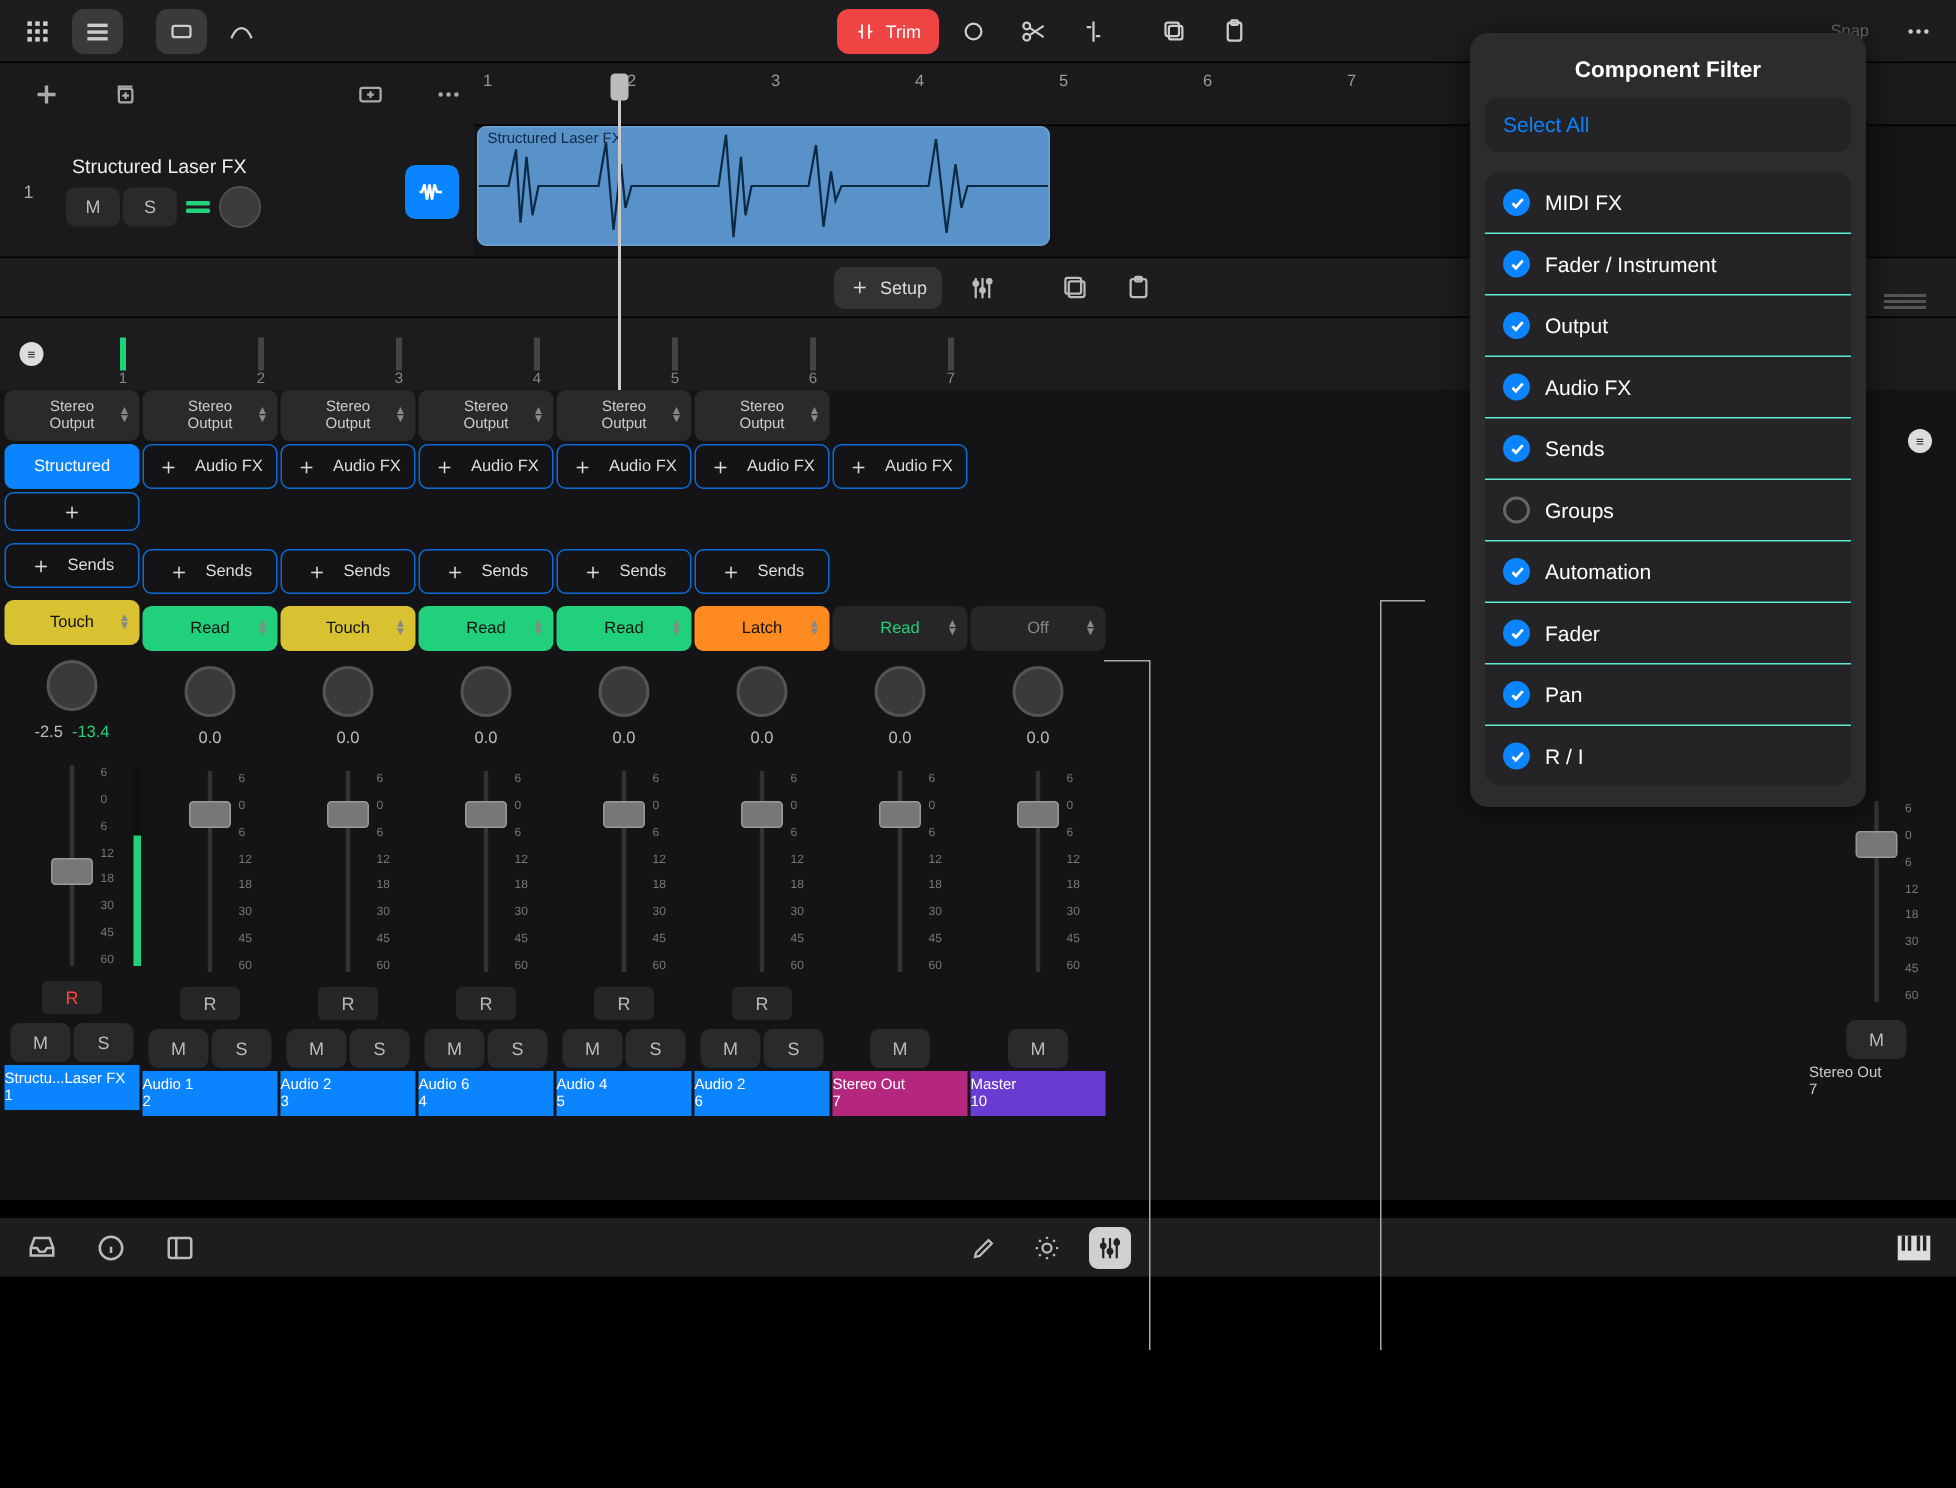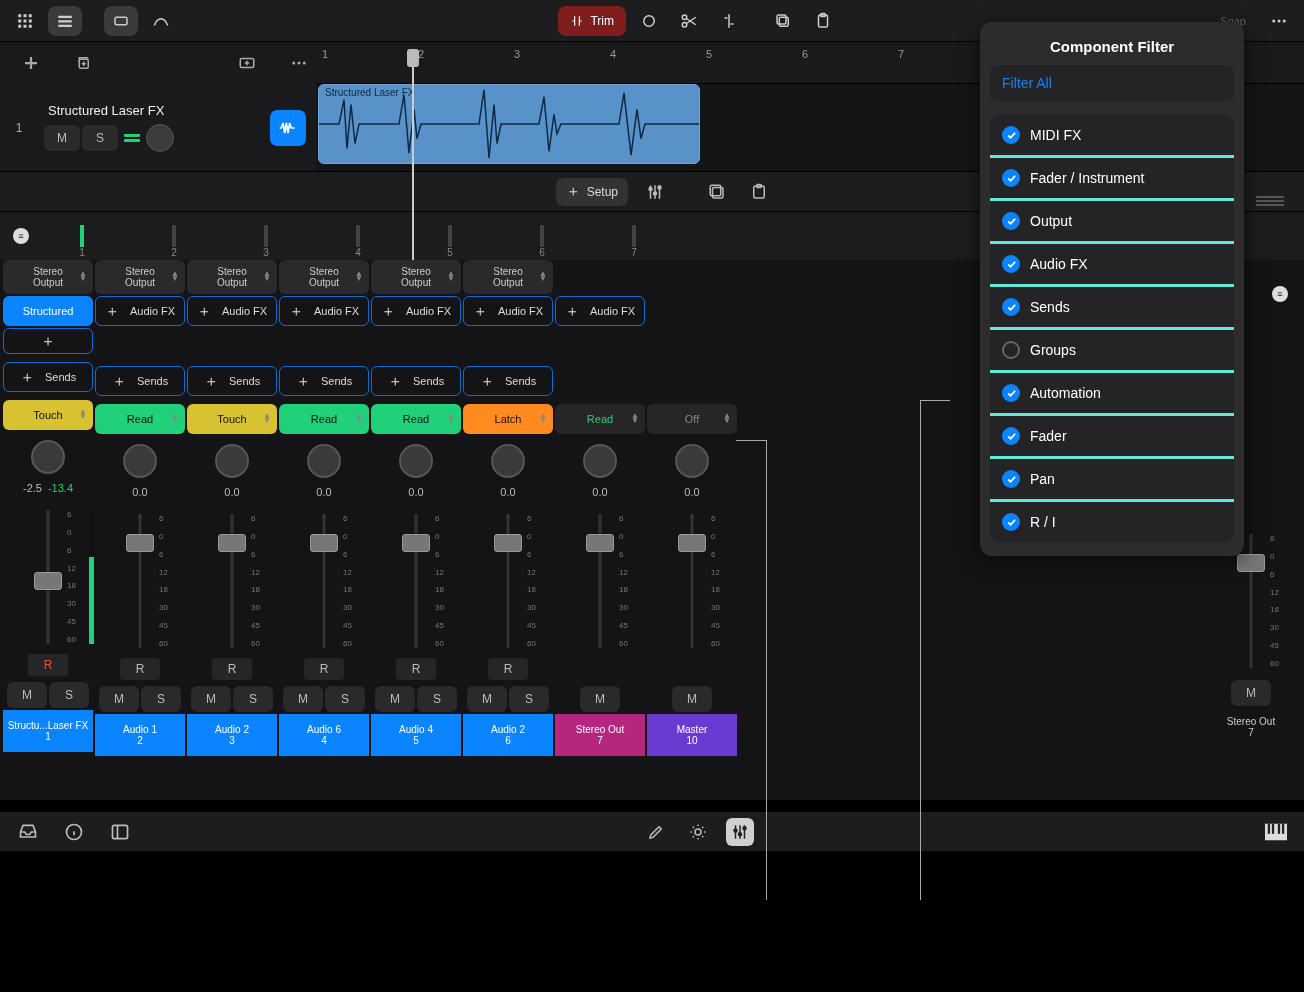--- a/index.html
+++ b/index.html
@@ -3,21 +3,21 @@
 <meta charset="utf-8">
 <style>
   * { box-sizing: border-box; font-family: -apple-system, "Helvetica Neue", Arial, sans-serif; }
   body { margin:0; padding:0; background:#000; width:1304px; height:992px; color:#ddd; font-size:12px; overflow:hidden; }
 
   
   .topbar { height:42px; background:#1d1d1f; display:flex; align-items:center; padding:0 8px; gap:6px; border-bottom:1px solid #000;}
   .tb-btn { height:30px; min-width:34px; border-radius:8px; display:flex; align-items:center; justify-content:center; color:#ccc; }
   .tb-btn.active { background:#3a3a3c; }
   .tb-spacer { flex:1; }
-  .trim-btn { background:#7f1d1d; height:30px; border-radius:8px; display:flex; align-items:center; padding:0 12px; gap:6px; color:#fff; }
+  .trim-btn { background:#ef4444; height:30px; border-radius:8px; display:flex; align-items:center; padding:0 12px; gap:6px; color:#fff; }
   .snap-lbl { color:#666; font-size:11px; margin-right:10px;}
   .tb-icon svg { width:18px; height:18px; }
 
   
   .trackrow { height:130px; background:#1a1a1c; border-bottom:1px solid #000; display:flex; }
   .track-left { width:316px; display:flex; flex-direction:column; }
   .addrow { height:42px; display:flex; align-items:center; padding-left:14px; gap:18px;}
   .addrow .tb-btn{ color:#aaa;}
   .addrow-spacer{flex:1;}
   .track-info { flex:1; display:flex; align-items:center; padding:0 10px 0 4px; gap:8px; }
@@ -72,37 +72,37 @@
   .pan-val { text-align:center; color:#bbb; font-size:11px; margin-top:6px;}
   .ch1 .pan-val{ display:flex; justify-content:center; gap:6px;}
   .fader-box { height:150px; position:relative; margin-top:6px;}
   .fader-track { position:absolute; left:50%; top:8px; bottom:8px; width:3px; background:#333; transform:translateX(-50%);}
   .fader-cap { position:absolute; left:50%; width:28px; height:18px; background:#777; border:1px solid #999; border-radius:3px; transform:translateX(-50%);}
   .scale { position:absolute; right:6px; top:8px; bottom:8px; width:20px; display:flex; flex-direction:column; justify-content:space-between; color:#777; font-size:8px; text-align:left;}
   .rec-chip { width:40px; height:22px; background:#262628; margin:0 auto; border-radius:4px; text-align:center; line-height:22px; color:#bbb; font-size:12px;}
   .rec-chip.armed{ color:#ff453a;}
   .msrow { display:flex; gap:2px; margin-top:4px; justify-content:center;}
   .msrow .ms-chip{ width:40px;}
-  .ch-name { height:42px; display:flex; flex-direction:column; align-items:center; justify-content:center; font-size:10px; color:#fff; line-height:1.1;}
+  .ch-name { height:30px; display:flex; flex-direction:column; justify-content:center; font-size:10px; color:#fff; line-height:1.1;}
   .ch-blue{ background:#0a84ff;}
   .ch-mag{ background:#b5267e;}
   .ch-pur{ background:#6a3bd0;}
 
   .meter{position:absolute; right:-1px; top:8px; bottom:8px; width:5px; background:#111;}
   .meter-fill{position:absolute; bottom:0; left:0; right:0; background:#21d07a;}
 
   
   .rmaster{ position:absolute; right:8px; top:220px; width:90px;}
 
   
   .popover { position:absolute; right:60px; top:22px; width:264px; background:#2c2c2e; border-radius:12px; padding:10px 10px 14px; box-shadow:0 4px 20px rgba(0,0,0,.6);}
   .popover h3{ margin:6px 0 10px; text-align:center; font-size:15px; font-weight:600; color:#fff;}
   .sel-all{ background:#242426; border-radius:8px; padding:10px 12px; color:#0a84ff; font-size:14px; margin-bottom:14px;}
   .flist{ background:#242426; border-radius:10px;}
-  .frow{ display:flex; align-items:center; gap:10px; padding:11px 12px; border-bottom:3px solid #5eead4;}
+  .frow{ display:flex; align-items:center; gap:10px; padding:11px 12px; border-bottom:1px solid #5eead4;}
   .frow:last-child{ border-bottom:none;}
   .fck{ width:18px; height:18px; border-radius:50%; background:#0a84ff; display:flex; align-items:center; justify-content:center;}
   .fck svg{ width:11px; height:11px;}
   .fck.off{ background:transparent; border:2px solid #666;}
   .flabel{ font-size:14px; color:#fff;}
 
   
   .anno-line { position:absolute; background:#aaa;}
 
   
@@ -687,21 +687,21 @@
         <rect x="3" y="0" width="2.5" height="11" fill="#222"></rect>
         <rect x="7.5" y="0" width="2.5" height="11" fill="#222"></rect>
         <rect x="14" y="0" width="2.5" height="11" fill="#222"></rect>
         <rect x="18.5" y="0" width="2.5" height="11" fill="#222"></rect>
       </svg>
     </div>
 </div>
 
 <div class="popover">
   <h3>Component Filter</h3>
-  <div class="sel-all">Filter All</div>
+  <div class="sel-all">Select All</div>
   <div class="flist" id="flist">
       <div class="frow">
         <div class="fck">
           <svg viewBox="0 0 24 24" fill="none" stroke="#fff" stroke-width="4">
             <path d="M5 12l5 5L20 6"></path>
           </svg>
         </div>
         <div class="flabel">MIDI FX</div>
       </div>
       <div class="frow">

